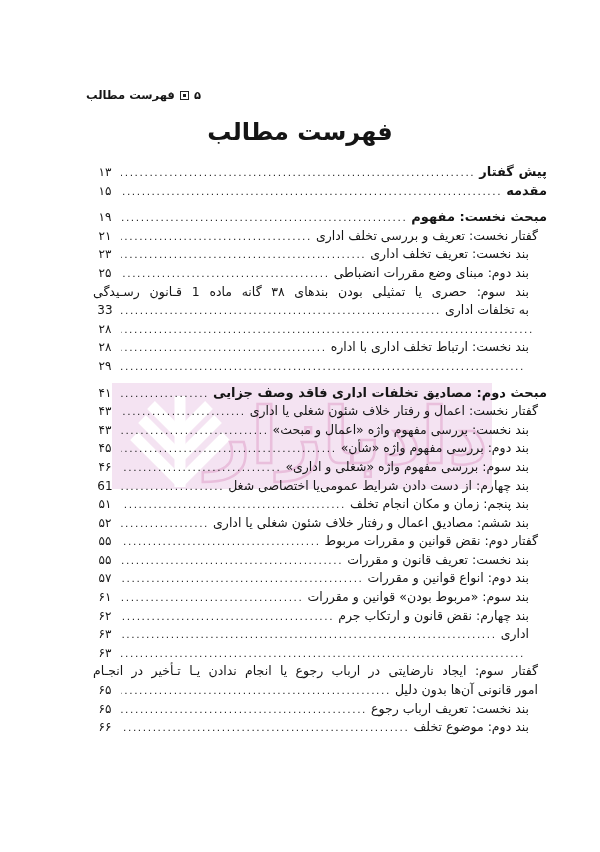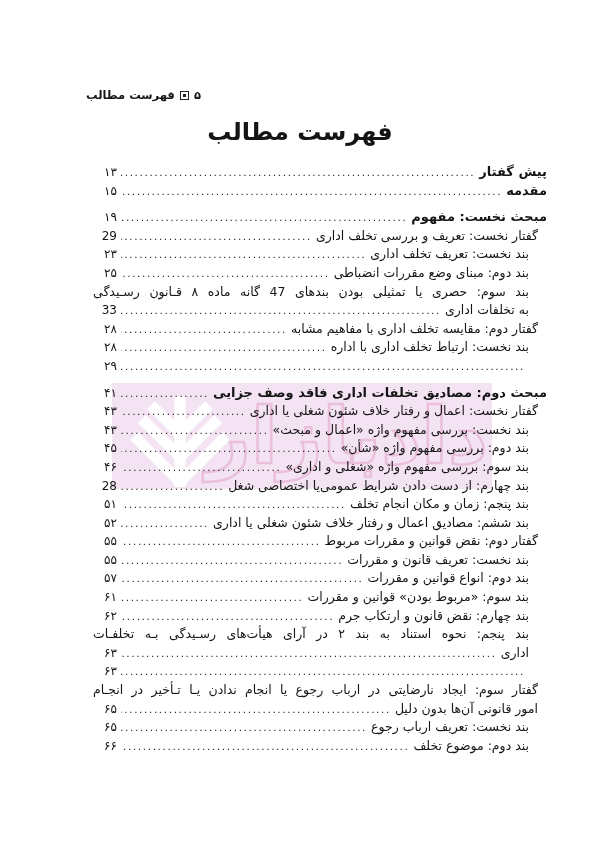--- a/index.html
+++ b/index.html
@@ -46,21 +46,21 @@
     position:absolute;top:163px;left:93px;width:454px;z-index:1;
     direction:rtl;font-size:12.5px;
   }
   .row{display:flex;align-items:baseline;line-height:18.6px;height:18.6px;}
   .row .t{flex:0 0 auto;white-space:nowrap;}
   .row .leader{flex:1 1 auto;overflow:hidden;white-space:nowrap;margin:0 4px 0 4px;}
   .row .leader::before{
     content:"..........................................................................................................................................................................................................";
     letter-spacing:1.6px;font-size:10.5px;color:#222;
   }
-  .row .pg{flex:0 0 auto;min-width:24px;text-align:right;font-size:12px;}
+  .row .pg{flex:0 0 auto;min-width:24px;text-align:center;font-size:12px;}
   .wrap-line{
     line-height:18.6px;height:18.6px;overflow:hidden;
     text-align:justify;text-align-last:justify;
   }
   .lvl1{padding-right:9px;}
   .lvl2{padding-right:18px;}
   .bold .t{font-weight:bold;font-size:13px;}
   .gap{margin-top:8px;}
 </style>
 </head>
@@ -105,40 +105,39 @@
     <span class="pg">۱۵</span>
   </div>
       <div class="row lvl0 gap bold">
     <span class="t">مبحث نخست: مفهوم</span>
     <span class="leader"></span>
     <span class="pg">۱۹</span>
   </div>
       <div class="row lvl1">
     <span class="t">گفتار نخست: تعریف و بررسی تخلف اداری</span>
     <span class="leader"></span>
-    <span class="pg">29</span>
+    <span class="pg">۲۱</span>
   </div>
       <div class="row lvl2">
     <span class="t">بند نخست: تعریف تخلف اداری</span>
     <span class="leader"></span>
     <span class="pg">۲۳</span>
   </div>
       <div class="row lvl2">
     <span class="t">بند دوم: مبنای وضع مقررات انضباطی</span>
     <span class="leader"></span>
     <span class="pg">۲۵</span>
   </div>
-      <div class="wrap-line lvl2">بند سوم: حصری یا تمثیلی بودن بندهای 47 گانه ماده ۸ قـانون رسـیدگی</div>
+      <div class="wrap-line lvl2">بند سوم: حصری یا تمثیلی بودن بندهای ۳۸ گانه ماده 1 قـانون رسـیدگی</div>
       <div class="row lvl2">
     <span class="t">به تخلفات اداری</span>
     <span class="leader"></span>
     <span class="pg">33</span>
   </div>
       <div class="row lvl1">
-    <span class="t">گفتار دوم: مقایسه تخلف اداری با مفاهیم مشابه</span>
     <span class="leader"></span>
     <span class="pg">۲۸</span>
   </div>
       <div class="row lvl2">
     <span class="t">بند نخست: ارتباط تخلف اداری با اداره</span>
     <span class="leader"></span>
     <span class="pg">۲۸</span>
   </div>
       <div class="row lvl2">
     <span class="leader"></span>
@@ -165,21 +164,21 @@
     <span class="pg">۴۵</span>
   </div>
       <div class="row lvl2">
     <span class="t">بند سوم: بررسی مفهوم واژه «شغلی و اداری»</span>
     <span class="leader"></span>
     <span class="pg">۴۶</span>
   </div>
       <div class="row lvl2">
     <span class="t">بند چهارم: از دست دادن شرایط عمومی‌یا اختصاصی شغل</span>
     <span class="leader"></span>
-    <span class="pg">28</span>
+    <span class="pg">61</span>
   </div>
       <div class="row lvl2">
     <span class="t">بند پنجم: زمان و مکان انجام تخلف</span>
     <span class="leader"></span>
     <span class="pg">۵۱</span>
   </div>
       <div class="row lvl2">
     <span class="t">بند ششم: مصادیق اعمال و رفتار خلاف شئون شغلی یا اداری</span>
     <span class="leader"></span>
     <span class="pg">۵۲</span>
@@ -202,21 +201,20 @@
       <div class="row lvl2">
     <span class="t">بند سوم: «مربوط بودن» قوانین و مقررات</span>
     <span class="leader"></span>
     <span class="pg">۶۱</span>
   </div>
       <div class="row lvl2">
     <span class="t">بند چهارم: نقض قانون و ارتکاب جرم</span>
     <span class="leader"></span>
     <span class="pg">۶۲</span>
   </div>
-      <div class="wrap-line lvl2">بند پنجم: نحوه استناد به بند ۲ در آرای هیأت‌های رسـیدگی بـه تخلفـات</div>
       <div class="row lvl2">
     <span class="t">اداری</span>
     <span class="leader"></span>
     <span class="pg">۶۳</span>
   </div>
       <div class="row lvl2">
     <span class="leader"></span>
     <span class="pg">۶۳</span>
   </div>
       <div class="wrap-line lvl1">گفتار سوم: ایجاد نارضایتی در ارباب رجوع یا انجام ندادن یـا تـأخیر در انجـام</div>

